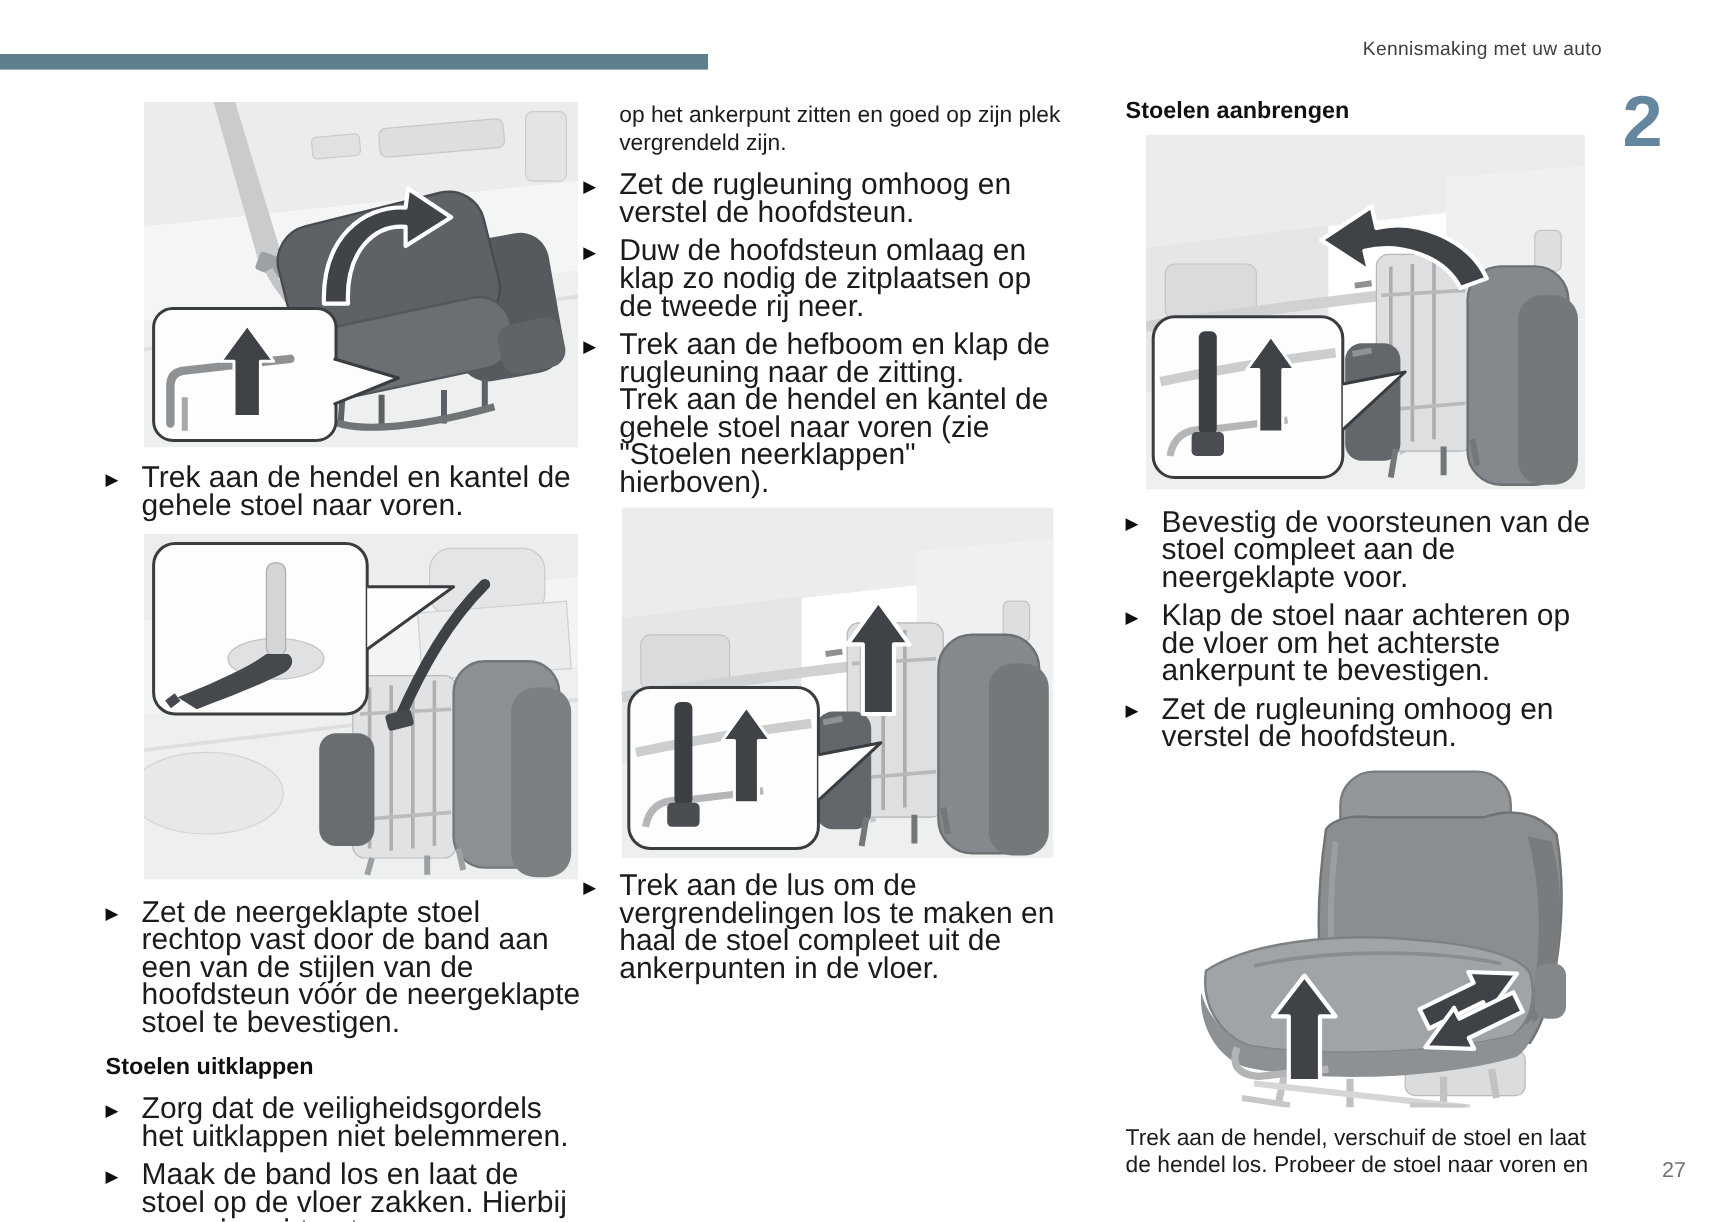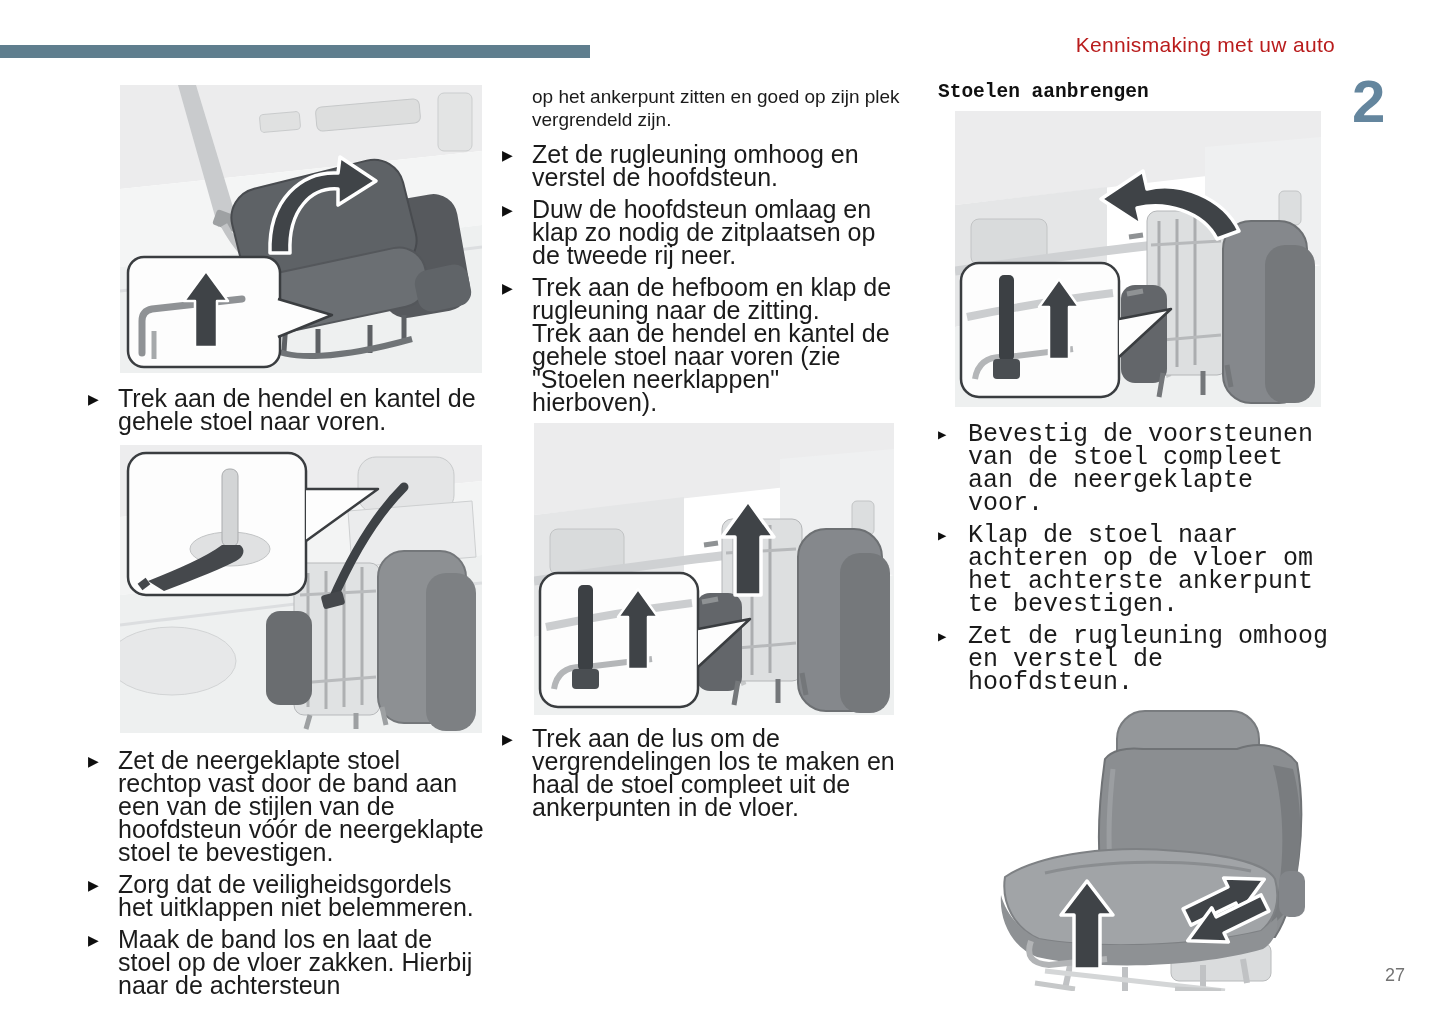--- a/index.html
+++ b/index.html
@@ -2,27 +2,27 @@
 <html><head>
 <meta charset="utf-8">
 <style>
   html,body{margin:0;padding:0;background:#ffffff;}
   body{
     width:1445px;height:1018px;position:relative;overflow:hidden;
     font-family:"Liberation Sans","DejaVu Sans",sans-serif;
     color:#1b1b1b;
   }
   .topbar{position:absolute;left:0;top:45px;width:590px;height:13px;background:#5f7e8e;}
-  .header-title{position:absolute;top:33px;right:110px;font-size:21px;color:#b91c1c;letter-spacing:.3px;}
+  .header-title{position:absolute;top:33px;right:110px;font-size:16px;color:#404040;letter-spacing:.3px;}
   .chapter-num{position:absolute;left:1352px;top:72px;font-size:60px;font-weight:800;color:#64869e;line-height:1;}
   .page-num{position:absolute;right:40px;top:965px;font-size:18px;font-weight:400;color:#737373;text-align:center;}
   .col{position:absolute;top:85px;width:398px;}
   #col1{left:88px;}
-  #col2{left:502px;}
-  #col3{left:938px;font-family:Liberation Mono, monospace;}
+  #col2{left:486px;}
+  #col3{left:938px;}
   .fig{margin:0;padding:0;}
   .fig svg{display:block;}
   .subhead{font-size:19.5px;font-weight:700;margin:14px 0 12px 0;color:#101010;}
   .bullet{display:flex;margin:0 0 9px 0;}
   .bullet .marker{flex:0 0 30px;width:30px;font-size:14px;line-height:23px;color:#0e0e0e;padding-top:1px;}
   .bullet p{margin:0;font-size:25px;line-height:23px;}
   .bullet p .line{display:block;}
   .cont{margin:0;padding-left:30px;font-size:19px;line-height:23px;}
   .plain{margin:0;font-size:19px;line-height:23px;}
 </style>
@@ -102,20 +102,21 @@
         <path d="M28,136 L20,142" stroke="#45484c" stroke-width="8"></path>
       </g>
     </svg>
   </figure>
 
   <div class="bullet" style="margin-top:16px;">
     <span class="marker">▶</span>
     <p>Zet de neergeklapte stoel rechtop vast door de band aan een van de stijlen van de hoofdsteun vóór de neergeklapte stoel te bevestigen.</p>
   </div>
 
+  <h3 class="subhead">Stoelen uitklappen</h3>
 
   <div class="bullet">
     <span class="marker">▶</span>
     <p>Zorg dat de veiligheidsgordels het uitklappen niet belemmeren.</p>
   </div>
   <div class="bullet">
     <span class="marker">▶</span>
     <p>Maak de band los en laat de stoel op de vloer zakken. Hierbij naar de achtersteun</p>
   </div>
 </div>
@@ -254,13 +255,14 @@
       </g>
       <path d="M56,238 Q48,260 74,262 L132,256" stroke="#b2b4b6" stroke-width="6" fill="none"></path>
       <polygon points="112,178 86,212 99,212 99,266 125,266 125,212 138,212" fill="#3f4347" stroke="#ffffff" stroke-width="3.5" stroke-linejoin="round"></polygon>
       <g>
         <polygon points="0,-9 50,-9 50,-19 86,0 50,19 50,9 0,9" transform="translate(212,214) rotate(-26)" fill="#3f4347" stroke="#ffffff" stroke-width="3.5" stroke-linejoin="round"></polygon>
         <polygon points="0,-9 50,-9 50,-19 86,0 50,19 50,9 0,9" transform="translate(290,200) rotate(154)" fill="#3f4347" stroke="#ffffff" stroke-width="3.5" stroke-linejoin="round"></polygon>
       </g>
     </svg>
   </figure>
 
+  <p class="plain" style="margin-top:14px;">Trek aan de hendel, verschuif de stoel en laat de hendel los. Probeer de stoel naar voren en</p>
 </div>
 
 </body></html>

